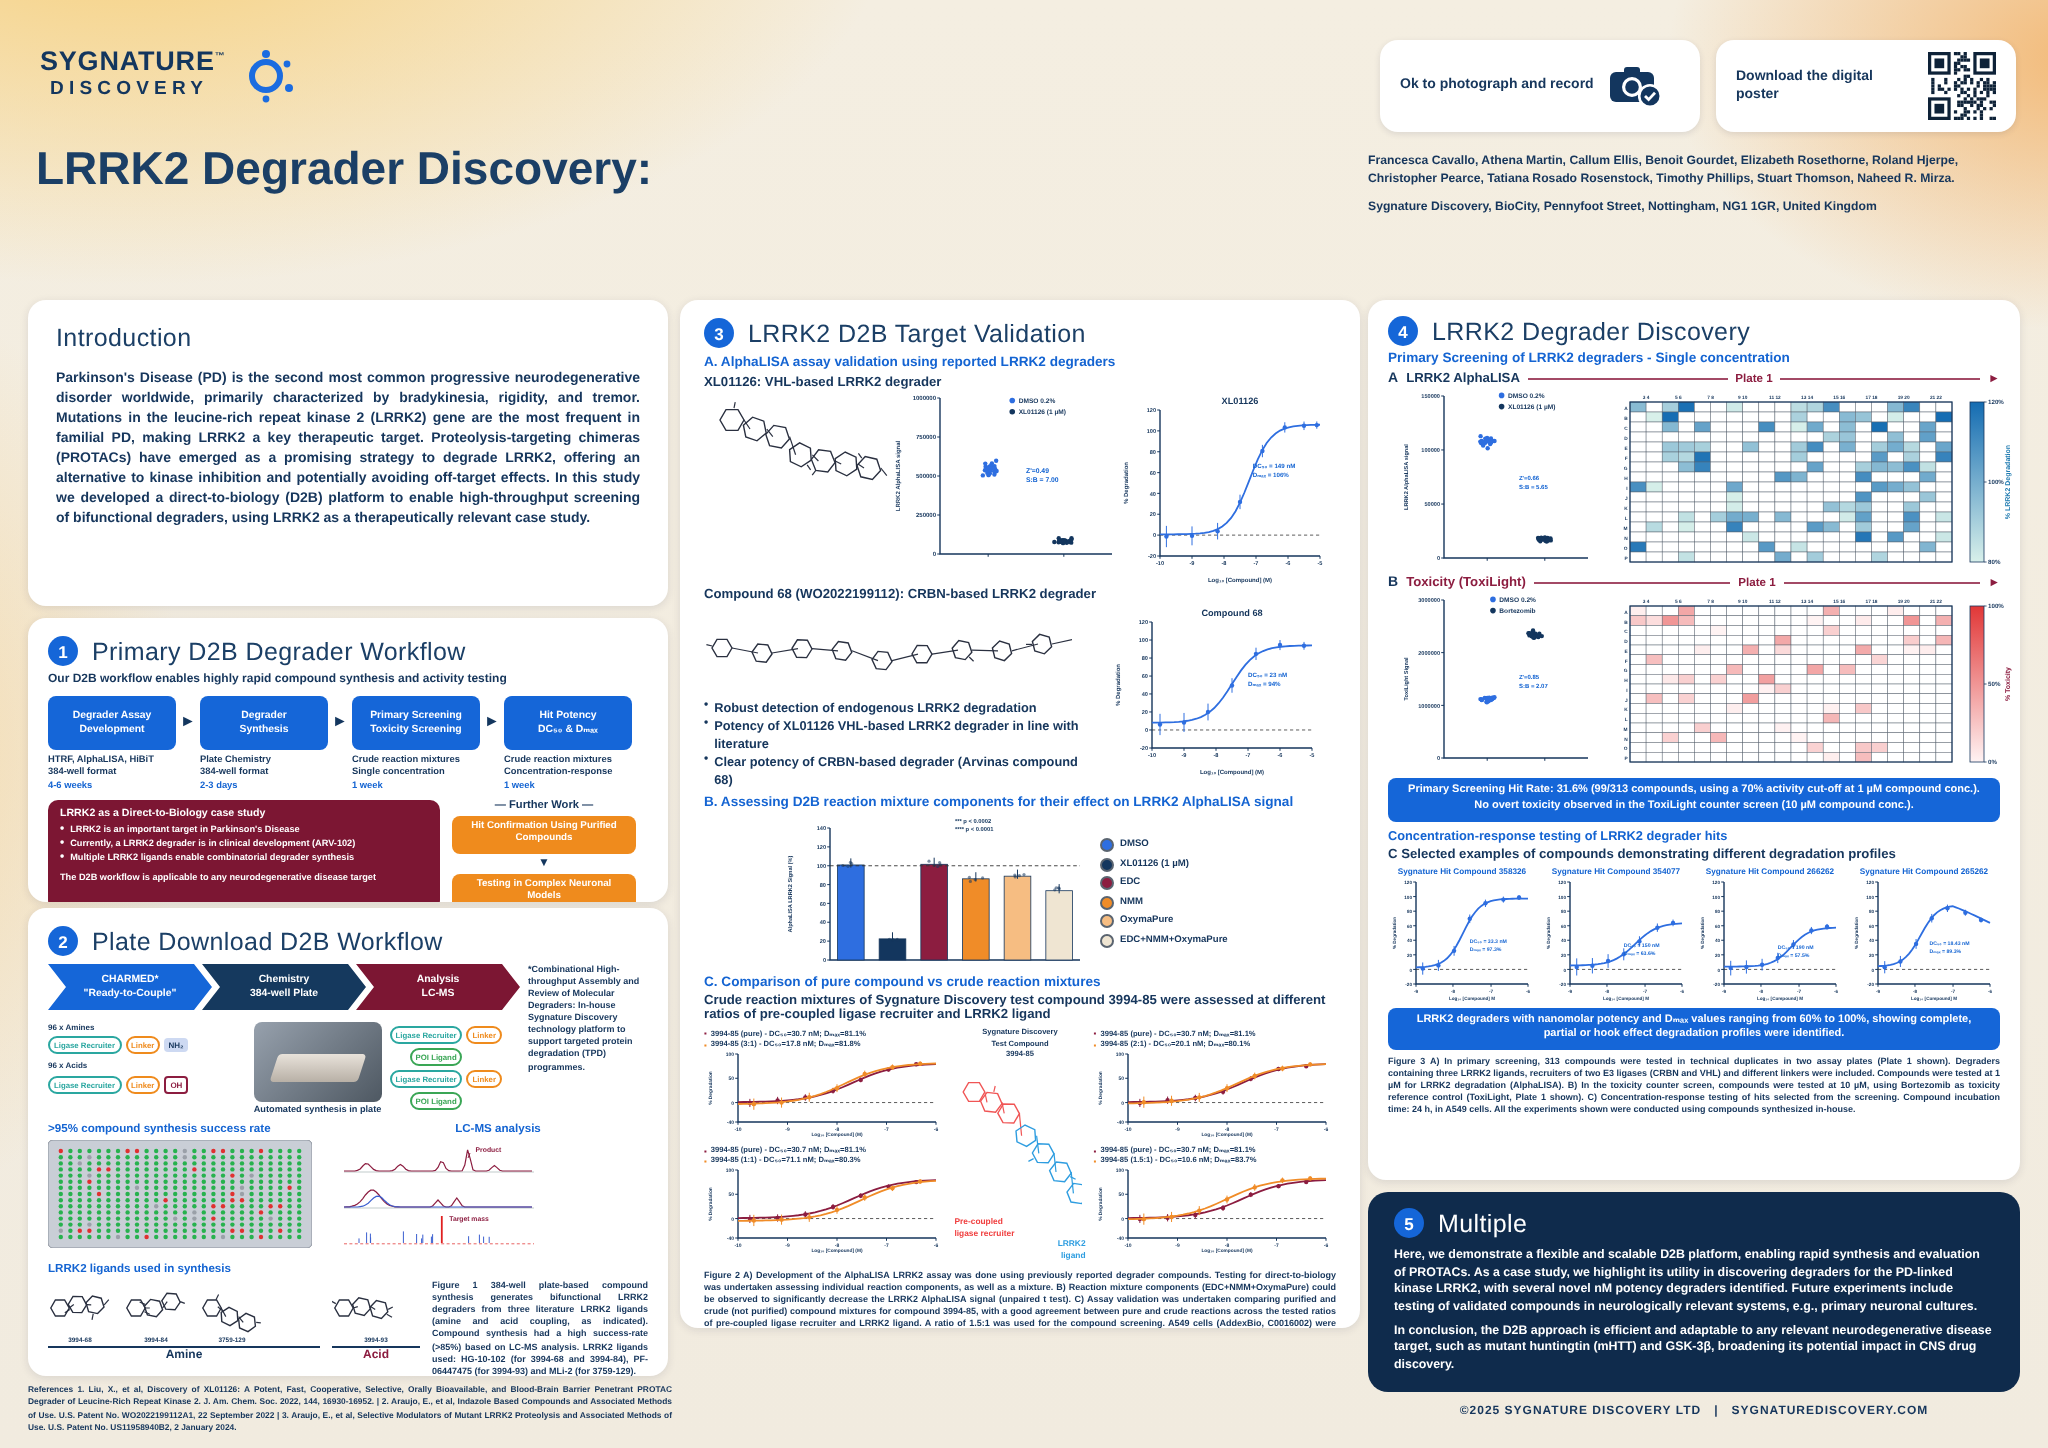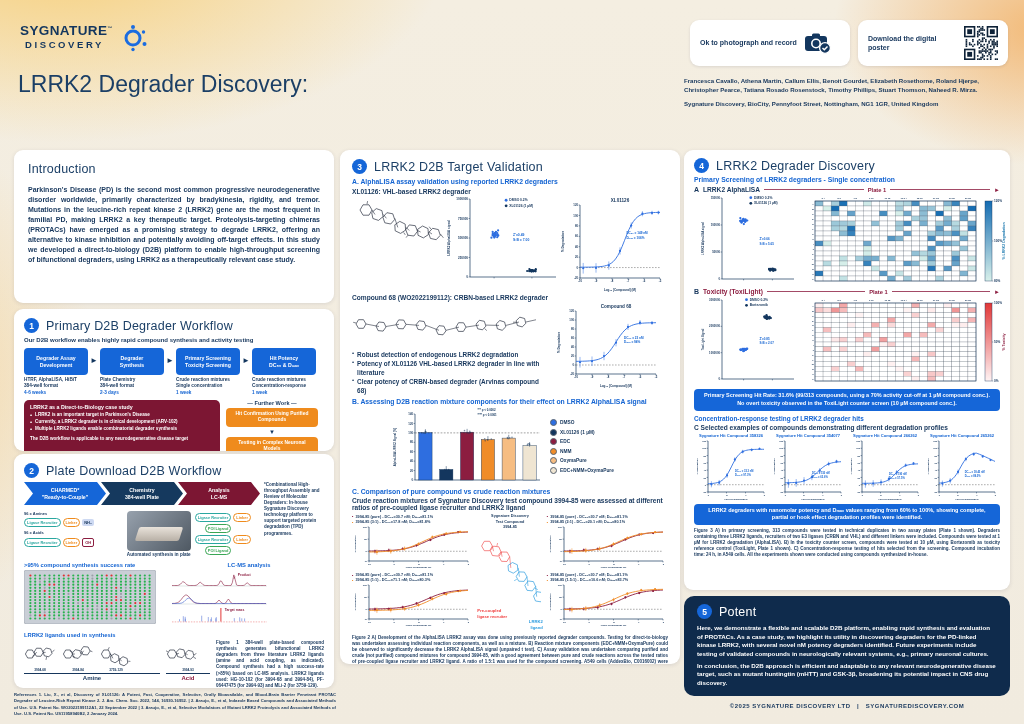--- a/index.html
+++ b/index.html
@@ -67,21 +67,21 @@
 .cpleg{font-size:3.8px;font-weight:700;color:#16365c;line-height:1.3;display:flex;gap:2px;align-items:center}
 .mk-m{color:#8c1d40;font-size:4px}.mk-o{color:#f08c28;font-size:4px}
 
 .hit{width:74px}
 .hit-t{font-size:4.1px;font-weight:700;color:#1464d2;text-align:center;margin-bottom:1px;white-space:nowrap}
 
 .logo{position:absolute;left:20px;top:24px;display:flex;gap:6px;align-items:flex-start}
 .logo-l1{font-size:13.5px;font-weight:700;color:#13365e;letter-spacing:.4px;line-height:1}
 .logo-tm{font-size:5px;vertical-align:super}
 .logo-l2{font-size:9.5px;font-weight:700;color:#13365e;letter-spacing:2.6px;line-height:1;margin-top:2px;margin-left:5px}
-.title{position:absolute;left:18px;top:70px;font-size:23px;font-weight:400;color:#1b3f66;line-height:1.24}
+.title{position:absolute;left:18px;top:70px;font-size:23px;font-weight:700;color:#1b3f66;line-height:1.24}
 .badge{position:absolute;background:#fff;border-radius:9px;display:flex;align-items:center;gap:7px;padding:7px 10px;box-sizing:border-box;box-shadow:0 1px 3px rgba(40,40,70,.12);height:46px}
 .badge-lbl{font-size:7px;font-weight:700;color:#16365c;line-height:1.3}
 .authors{position:absolute;left:684px;top:77px;width:330px;font-size:6.1px;font-weight:700;color:#16365c;line-height:1.45}
 .affil{margin-top:5px}
 
 .summary{position:absolute;left:684px;top:596px;width:326px;height:100px;background:#0f2b4c;border-radius:10px;padding:8px 13px;box-sizing:border-box;color:#fff}
 .summary .h2{color:#fff}
 .summary .p{color:#fff;font-size:6.2px;line-height:1.4;text-align:left}
 .footerline{position:absolute;left:684px;top:703px;width:326px;text-align:center;font-size:6px;font-weight:700;color:#16365c;letter-spacing:.5px}
 .refs{position:absolute;left:14px;top:692px;width:322px;font-size:4.2px;font-weight:700;line-height:1.5;color:#16365c;text-align:justify}
@@ -2576,21 +2576,21 @@
           </svg></span>
     </div>
   </div>
   <div class="banner" style="margin-top:3px">LRRK2 degraders with nanomolar potency and Dₘₐₓ values ranging from 60% to 100%, showing complete, partial or hook effect degradation profiles were identified.</div>
   <div class="figcap" style="margin-top:3px">Figure 3  A) In primary screening, 313 compounds were tested in technical duplicates in two assay plates (Plate 1 shown). Degraders containing three LRRK2 ligands, recruiters of two E3 ligases (CRBN and VHL) and different linkers were included. Compounds were tested at 1 µM for LRRK2 degradation (AlphaLISA). B) In the toxicity counter screen, compounds were tested at 10 µM, using Bortezomib as toxicity reference control (ToxiLight, Plate 1 shown). C) Concentration-response testing of hits selected from the screening. Compound incubation time: 24 h, in A549 cells. All the experiments shown were conducted using compounds synthesized in-house.</div>
 </div>
 
 <div class="summary">
   <div class="h2row">
     <div class="numc">5</div>
-    <div class="h2">Potent</div>
+    <div class="h2">Multiple</div>
   </div>
   <div class="p" style="margin-top:5px">Here, we demonstrate a flexible and scalable D2B platform, enabling rapid synthesis and evaluation of PROTACs. As a case study, we highlight its utility in discovering degraders for the PD-linked kinase LRRK2, with several novel nM potency degraders identified. Future experiments include testing of validated compounds in neurologically relevant systems, e.g., primary neuronal cultures.</div>
   <div class="p" style="margin-top:3px">In conclusion, the D2B approach is efficient and adaptable to any relevant neurodegenerative disease target, such as mutant huntingtin (mHTT) and GSK-3β, broadening its potential impact in CNS drug discovery.</div>
 </div>
 
 <div class="footerline">
   <span>©2025 SYGNATURE DISCOVERY LTD</span>
   &nbsp;&nbsp;<span>|</span>&nbsp;&nbsp;
   <span>SYGNATUREDISCOVERY.COM</span>
 </div>

